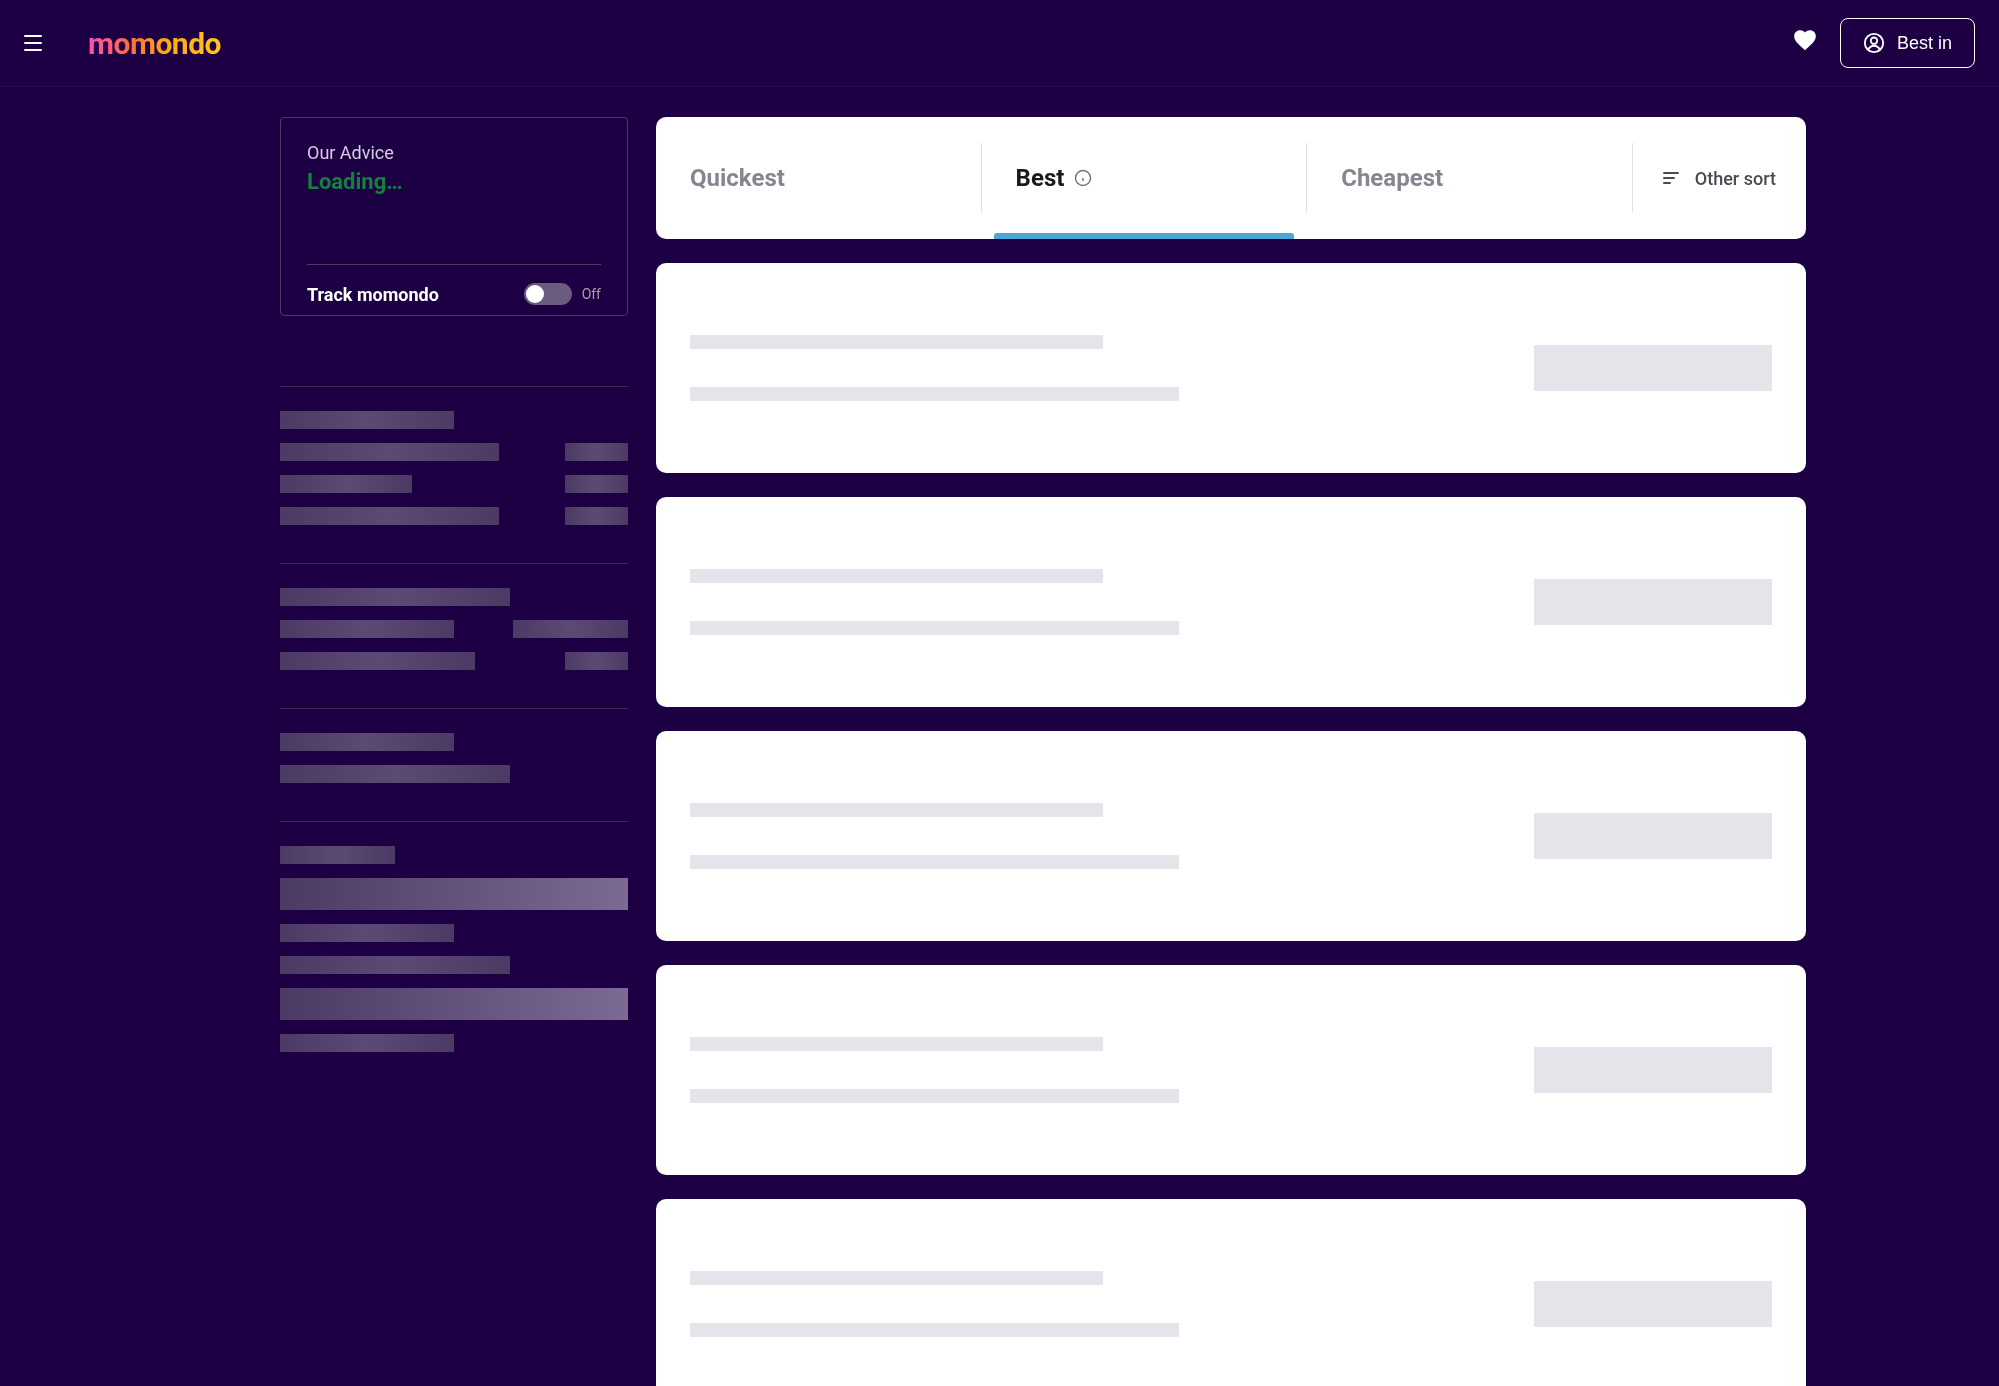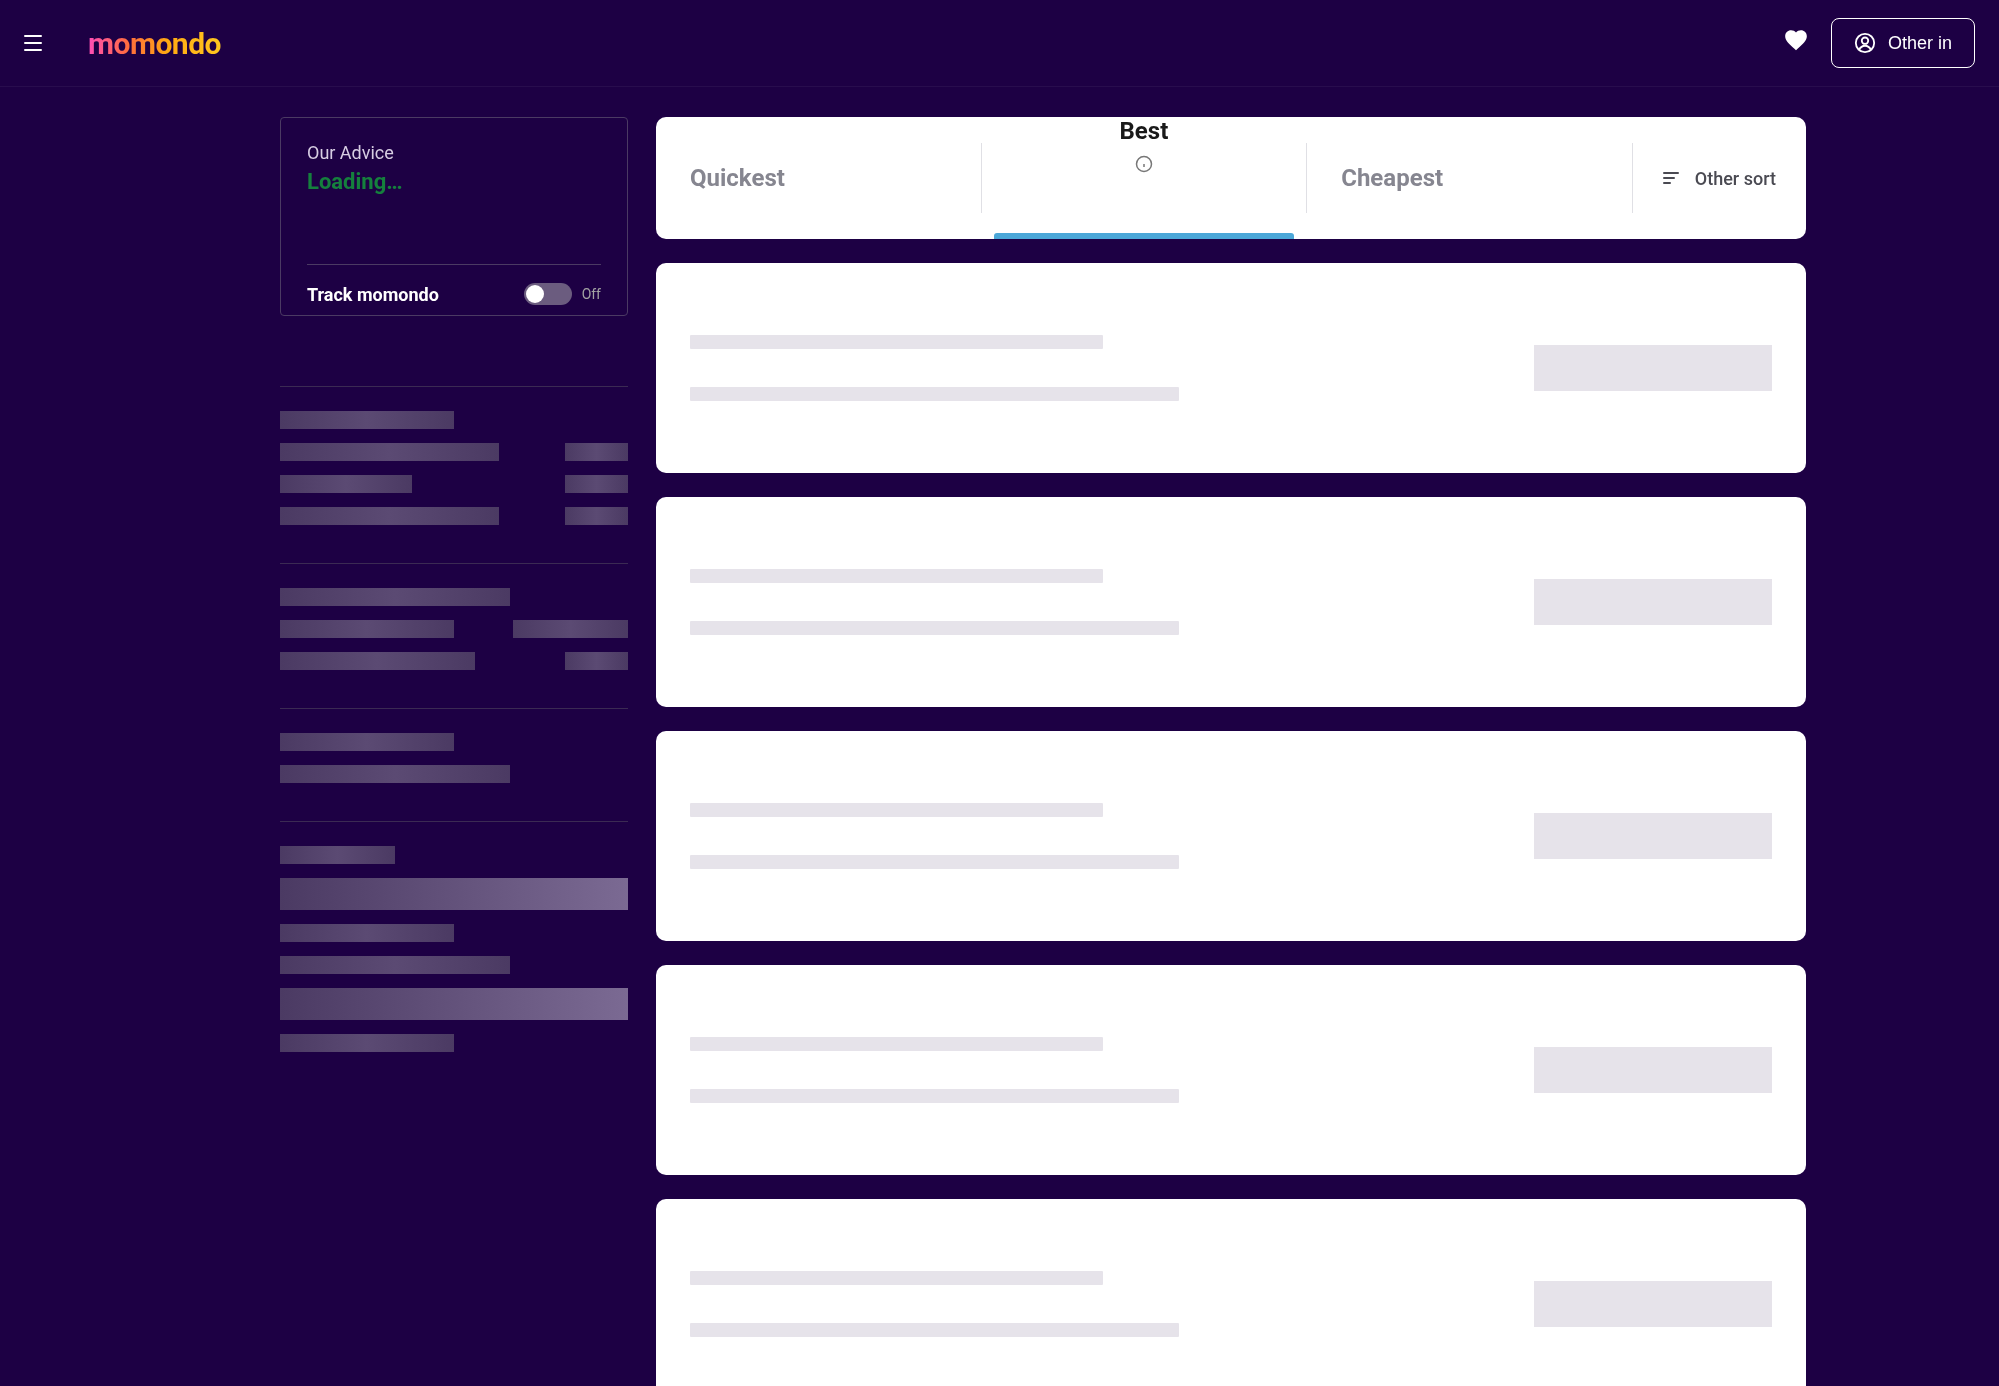--- a/index.html
+++ b/index.html
@@ -216,21 +216,20 @@
       font-size: 24px;
       font-weight: 700;
       color: #868690;
       cursor: pointer;
       position: relative;
       gap: 10px;
     }
     
     .tab.active {
       color: #1a1a1a;
-      flex-direction: column;
     }
     
     .tab.active::after {
       content: "";
       position: absolute;
       bottom: 0;
       left: 12px;
       right: 12px;
       height: 6px;
       background: #4ba7d8;
@@ -322,21 +321,21 @@
       <svg width="26" height="26" viewBox="0 0 24 24" fill="#fff">
           <path d="M12 21.35l-1.45-1.32C5.4 15.36 2 12.28 2 8.5 2 5.42 4.42 3 7.5 3c1.74 0 3.41.81 4.5 2.09C13.09 3.81 14.76 3 16.5 3 19.58 3 22 5.42 22 8.5c0 3.78-3.4 6.86-8.55 11.54L12 21.35z"></path>
         </svg>
     </div>
     <button class="sign-in-btn">
       <svg width="22" height="22" viewBox="0 0 24 24" fill="none" stroke="#fff" stroke-width="2">
           <circle cx="12" cy="12" r="10"></circle>
           <circle cx="12" cy="9.5" r="3.5"></circle>
           <path d="M5.5 19.5c1.5-3 4-4.5 6.5-4.5s5 1.5 6.5 4.5"></path>
         </svg>
-      <span>Other in</span>
+      <span>Best in</span>
     </button>
   </div>
 </header>
 
 <div class="main">
 
   <div class="left-col">
     <div class="advice-box">
       <div class="advice-label">Our Advice</div>
       <div class="advice-status">Loading…</div>

